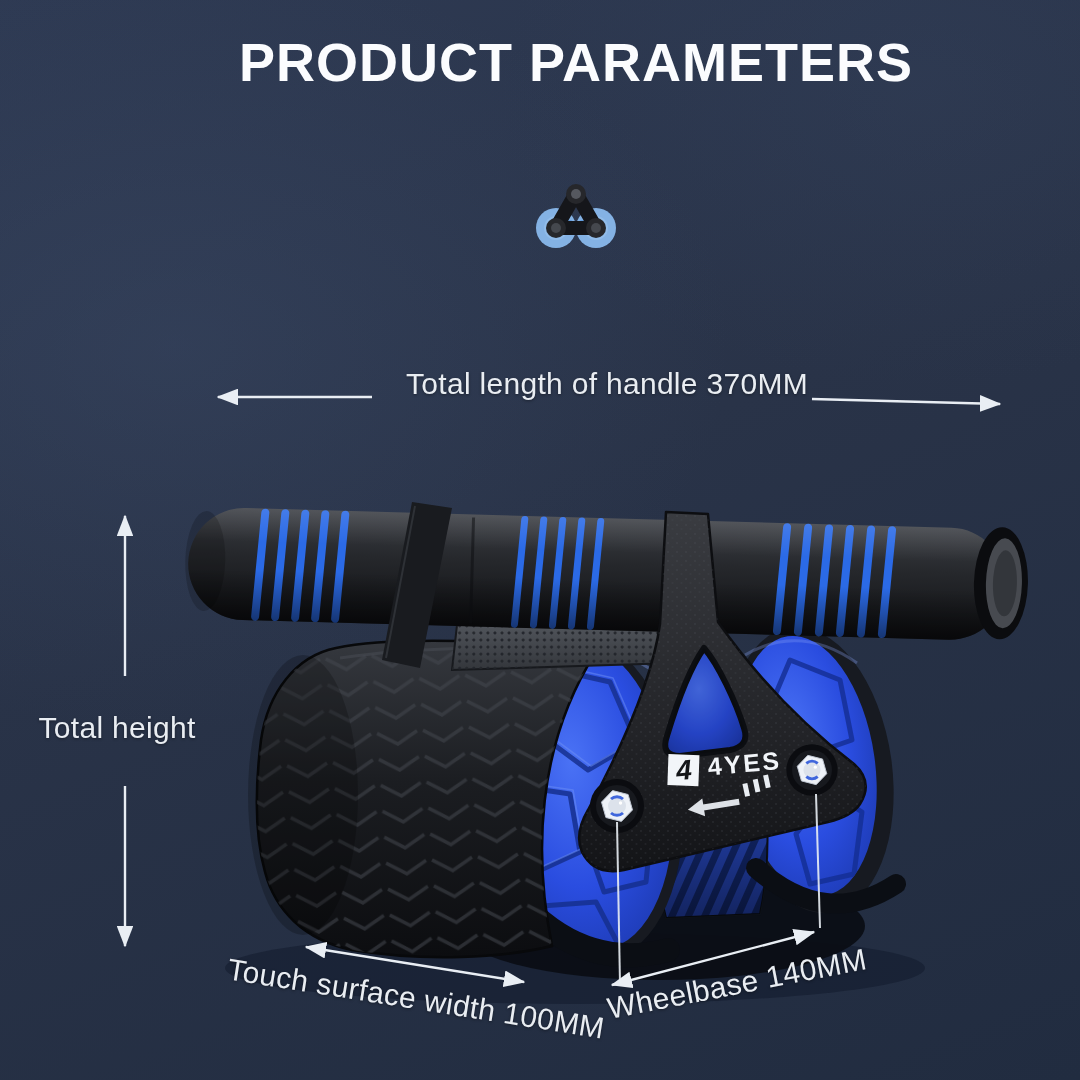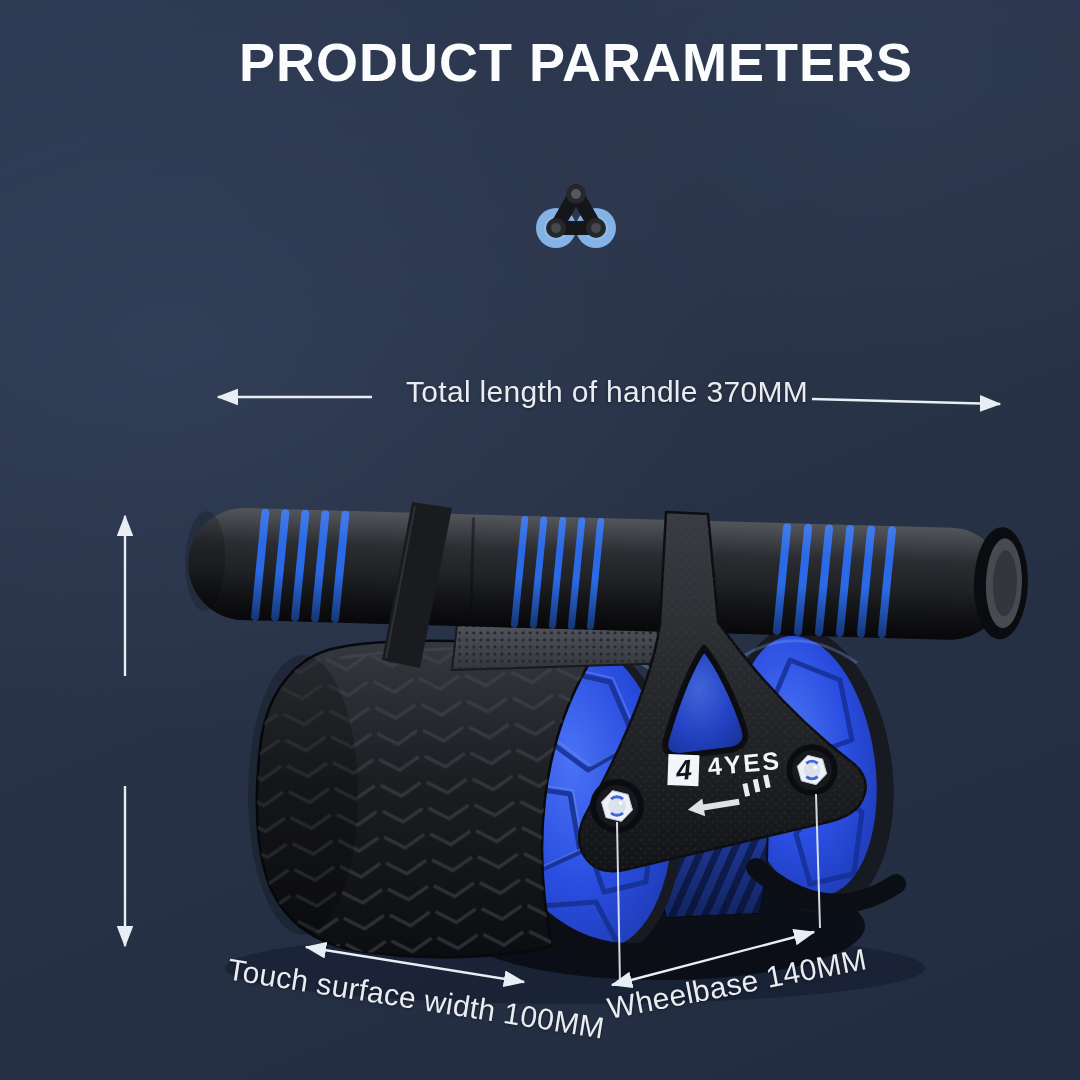--- a/index.html
+++ b/index.html
@@ -14,21 +14,21 @@
   .title{
     position:absolute;left:576px;top:62px;transform:translate(-50%,-50%);
     color:#fbfcfe;font-size:54px;font-weight:700;letter-spacing:1px;white-space:nowrap;
   }
   .brandmark{position:absolute;left:514px;top:178px;width:124px;height:86px;}
   .art{position:absolute;left:0;top:0;width:1080px;height:1080px;}
   .dim{
     position:absolute;color:#e9edf2;font-size:30px;letter-spacing:.3px;white-space:nowrap;
     text-shadow:0 1px 3px rgba(0,0,0,.4);z-index:3;
   }
-  #dim-length{left:607px;top:392px;transform:translate(-50%,-50%);}
+  #dim-length{left:607px;top:384px;transform:translate(-50%,-50%);}
   #dim-height{left:117px;top:727px;transform:translate(-50%,-50%);text-align:center;line-height:43px;}
   #dim-touch{left:416px;top:999px;transform:translate(-50%,-50%) rotate(9deg);}
   #dim-wheelbase{left:737px;top:984px;transform:translate(-50%,-50%) rotate(-11deg);}
 </style>
 </head>
 <body>
 
 <div class="stage">
 
   <div class="title">PRODUCT PARAMETERS</div>
@@ -242,17 +242,18 @@
       <line x1="125" y1="786" x2="125" y2="946" marker-end="url(#ah)"></line>
       <line x1="306" y1="947" x2="524" y2="982" marker-start="url(#ah)" marker-end="url(#ah)"></line>
       <line x1="612" y1="985" x2="814" y2="932" marker-start="url(#ah)" marker-end="url(#ah)"></line>
       <line x1="617" y1="822" x2="620" y2="984" stroke-width="2" opacity=".9"></line>
       <line x1="816" y1="794" x2="820" y2="928" stroke-width="2" opacity=".9"></line>
     </g>
   </svg>
 
   <div class="dim" id="dim-length">Total length of handle 370MM</div>
   <div class="dim" id="dim-height">
+    <div>Total height</div>
   </div>
   <div class="dim" id="dim-touch">Touch surface width 100MM</div>
   <div class="dim" id="dim-wheelbase">Wheelbase 140MM</div>
 
 </div>
 
 </body></html>

